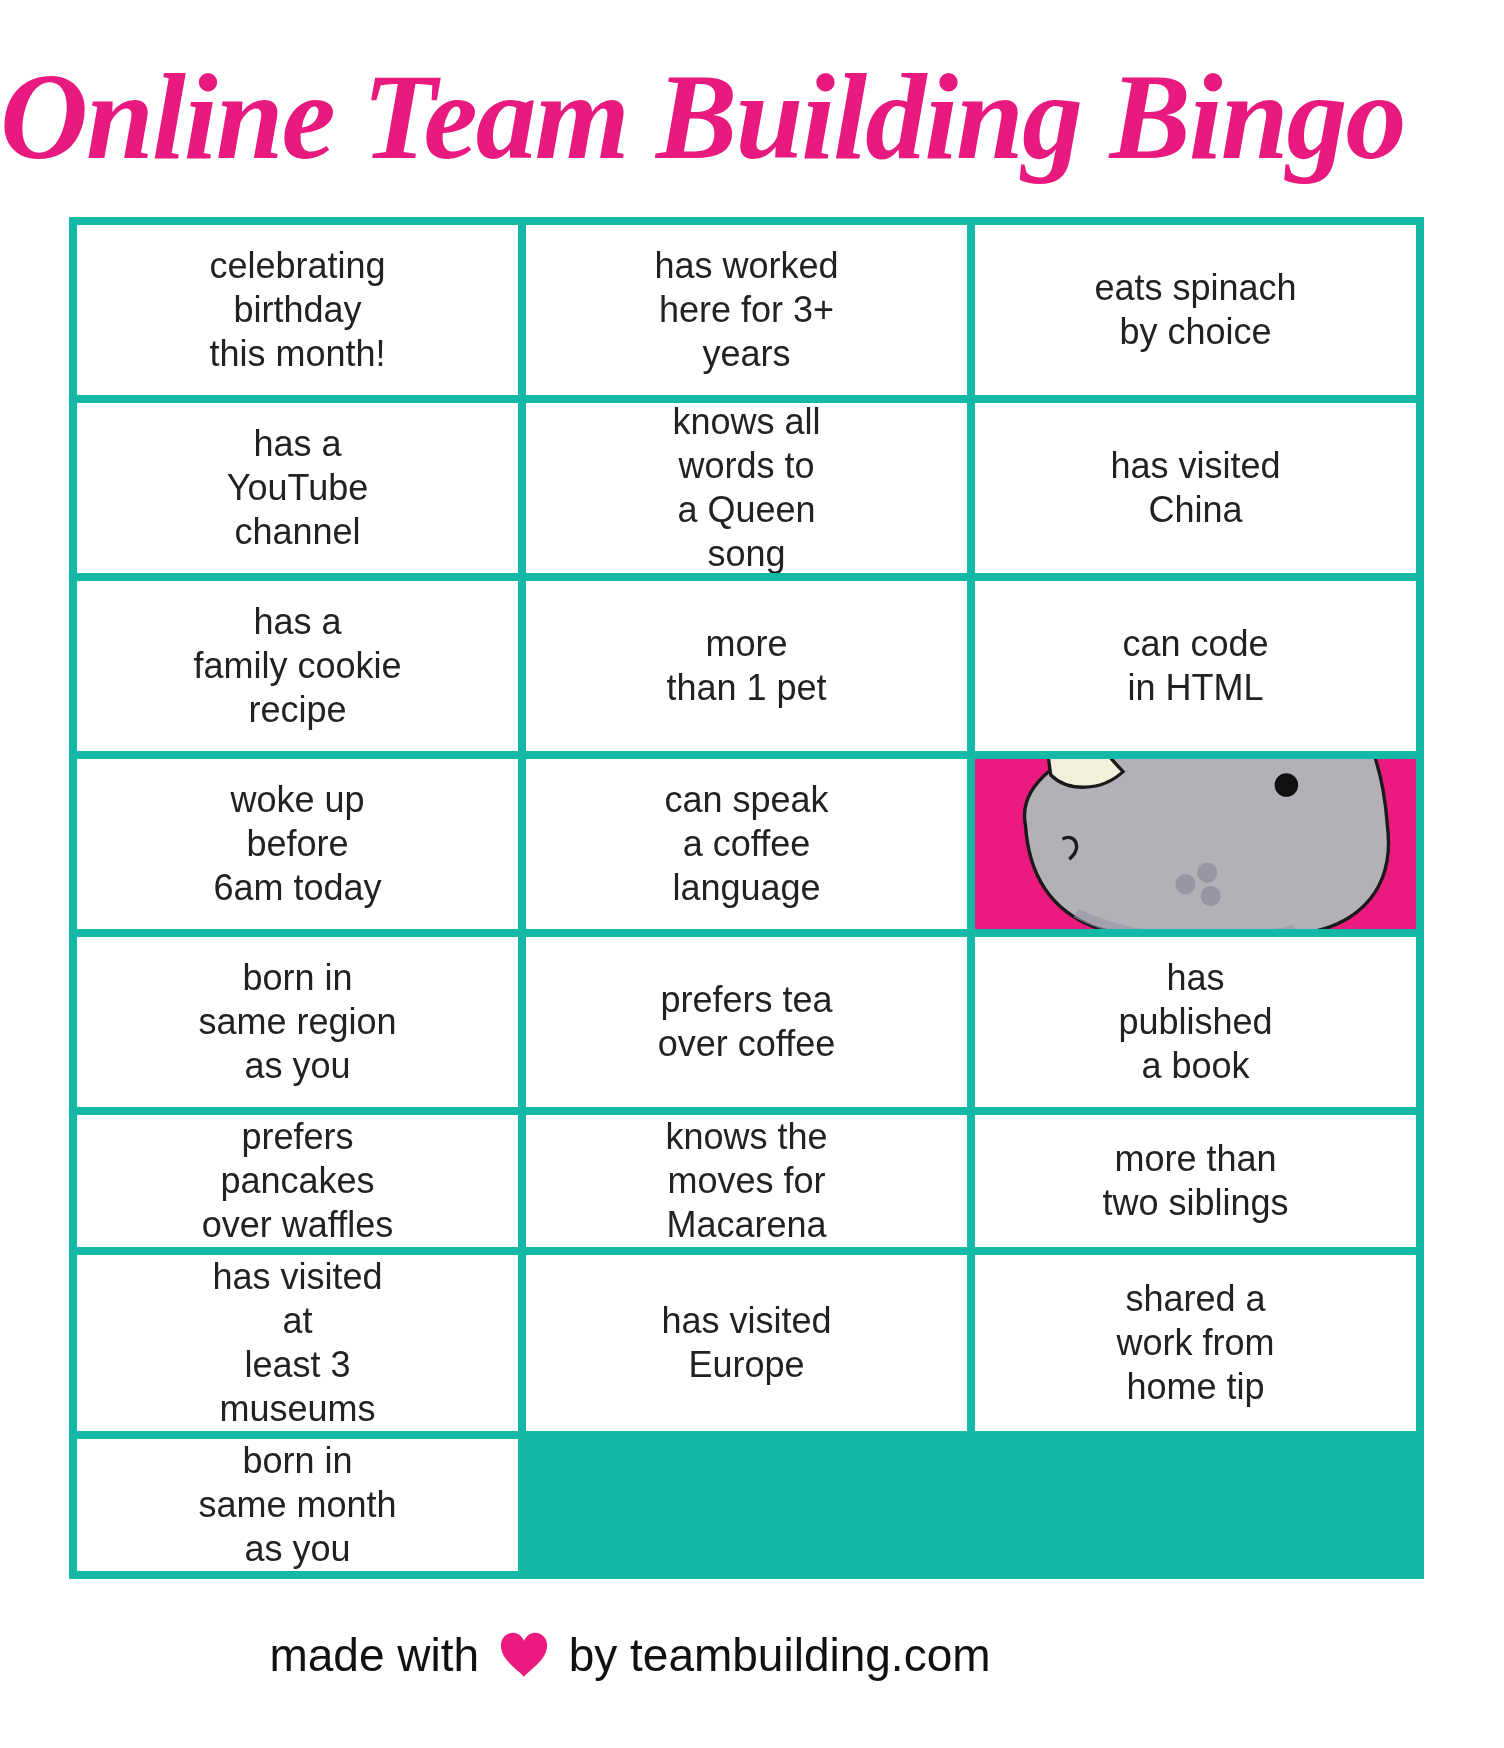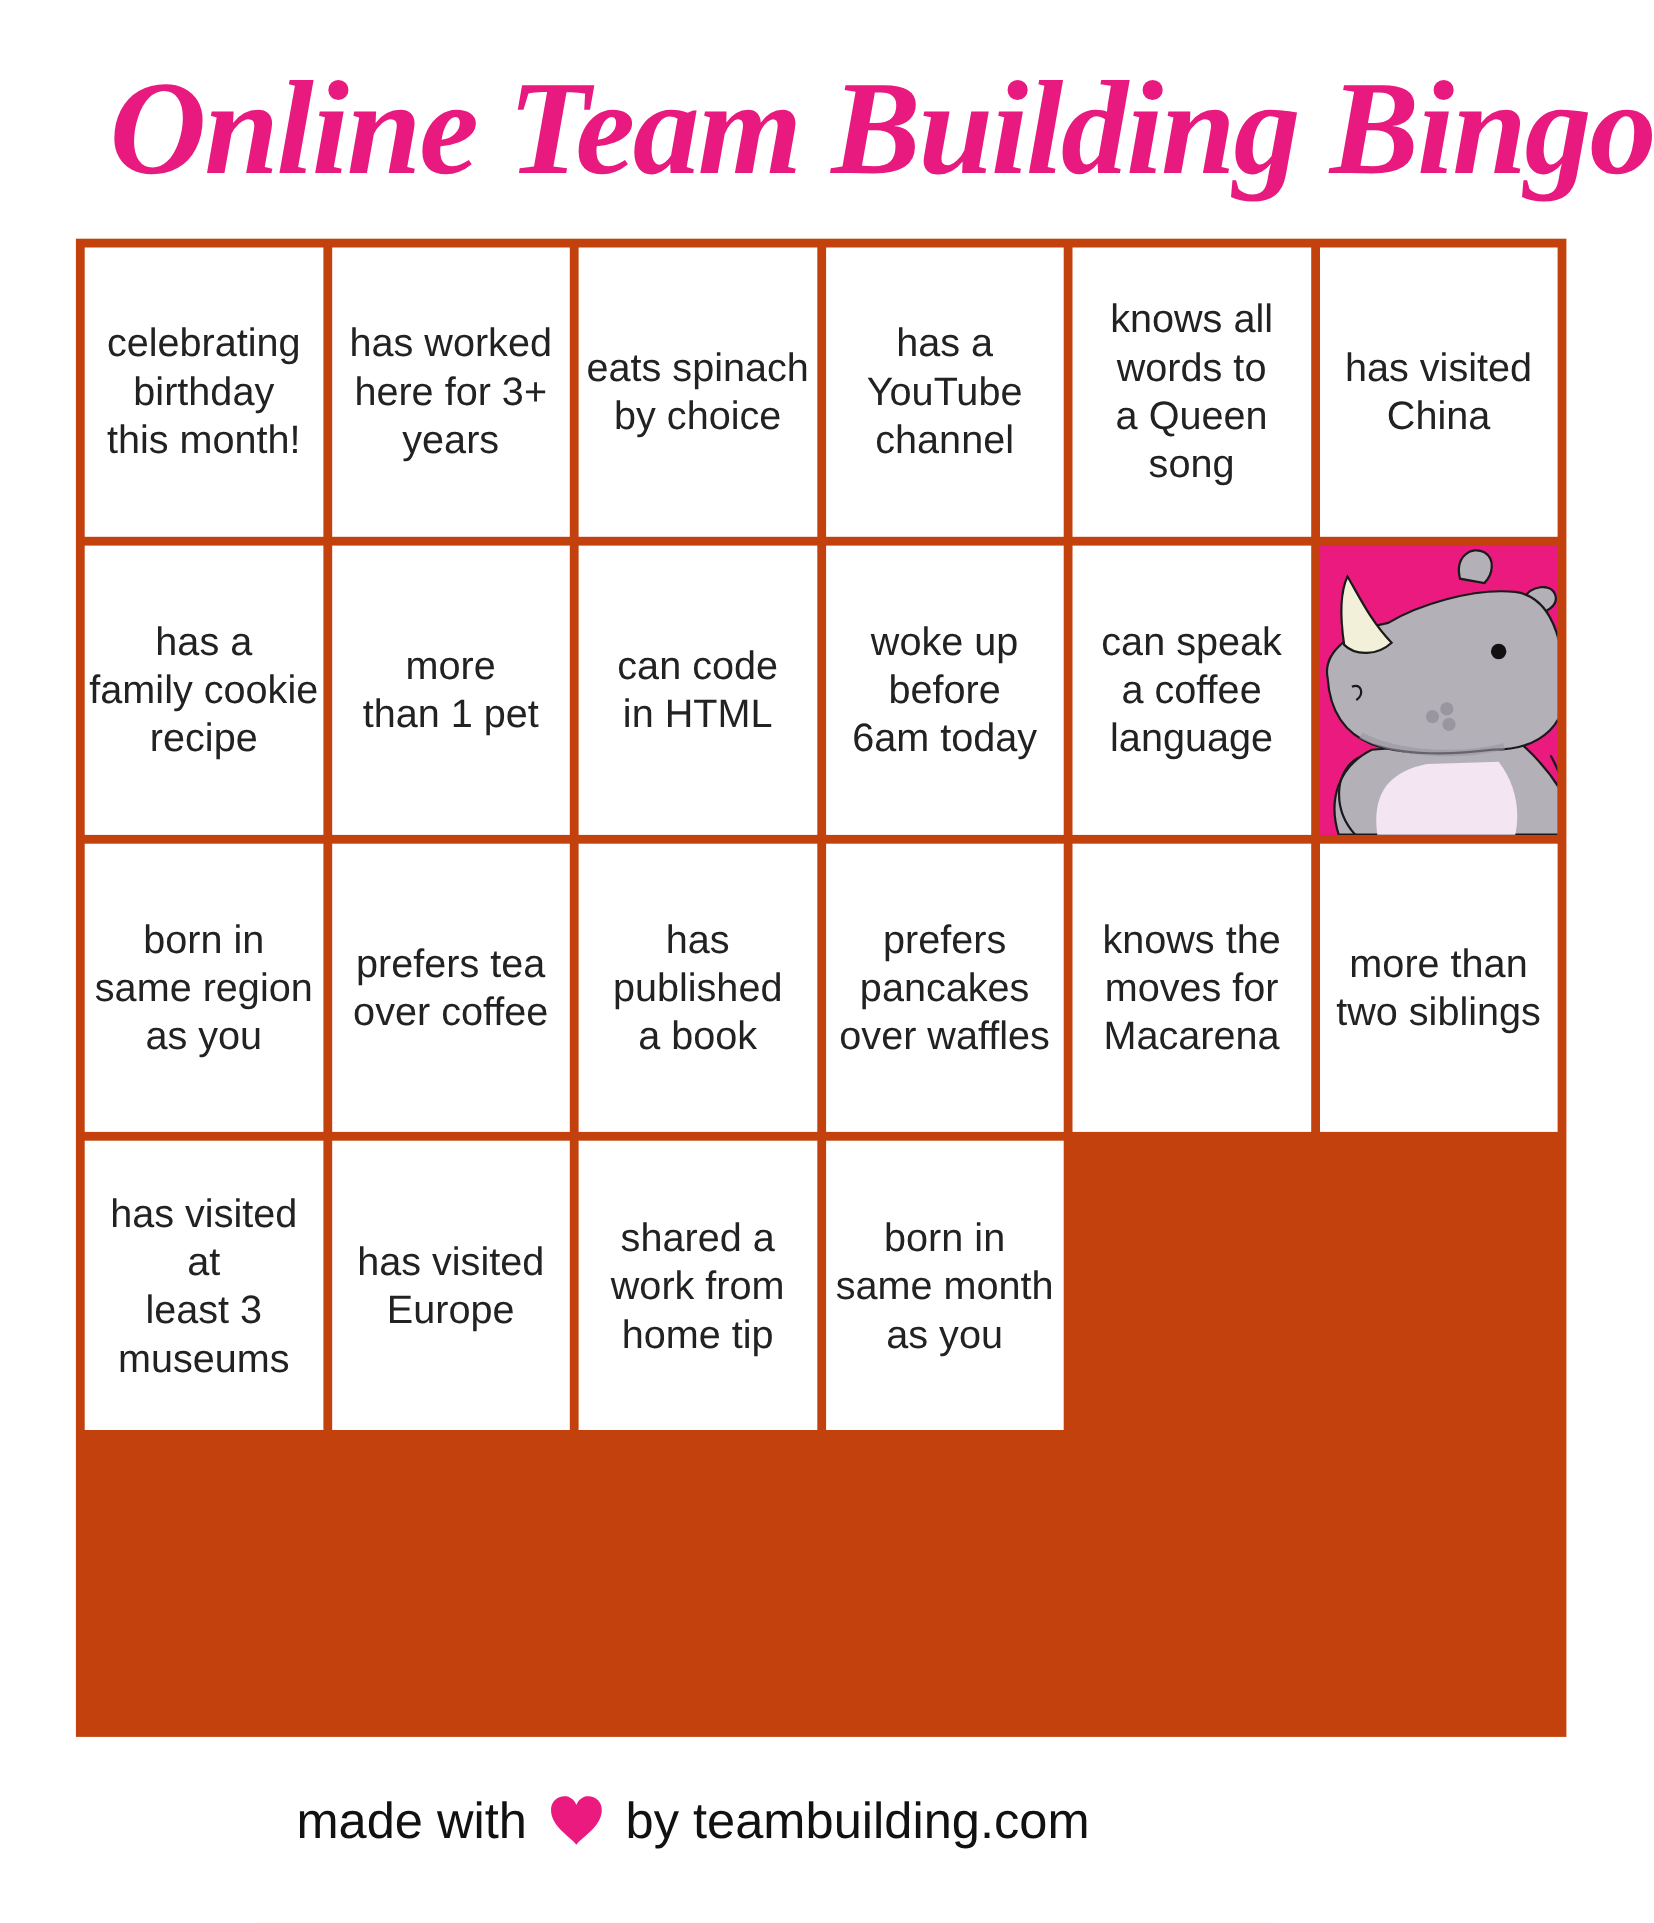--- a/index.html
+++ b/index.html
@@ -12,41 +12,41 @@
       height: 1748px;
       position: relative;
       overflow: hidden;
       font-family: "Liberation Sans", "DejaVu Sans", sans-serif;
     }
     .title {
       position: absolute;
       left: 0;
       top: 42px;
       width: 1504px;
-      text-align: right;
+      text-align: left;
       font-family: "Liberation Serif", "DejaVu Serif", serif;
       font-style: italic;
       font-weight: bold;
       font-size: 122px;
       line-height: 150px;
       letter-spacing: -2px;
       color: #e8197f;
       white-space: nowrap;
     }
     .grid {
       position: absolute;
       left: 69px;
       top: 217px;
       width: 1355px;
       height: 1362px;
       box-sizing: border-box;
-      background: #c2410c;
+      background: #14b8a6;
       padding: 8px;
       display: grid;
-      grid-template-columns: repeat(6, 1fr);
+      grid-template-columns: repeat(3, 1fr);
       grid-template-rows: repeat(5, 1fr);
       gap: 8px;
     }
     .cell {
       background: #ffffff;
       display: flex;
       align-items: center;
       justify-content: center;
       text-align: center;
       color: #222222;

